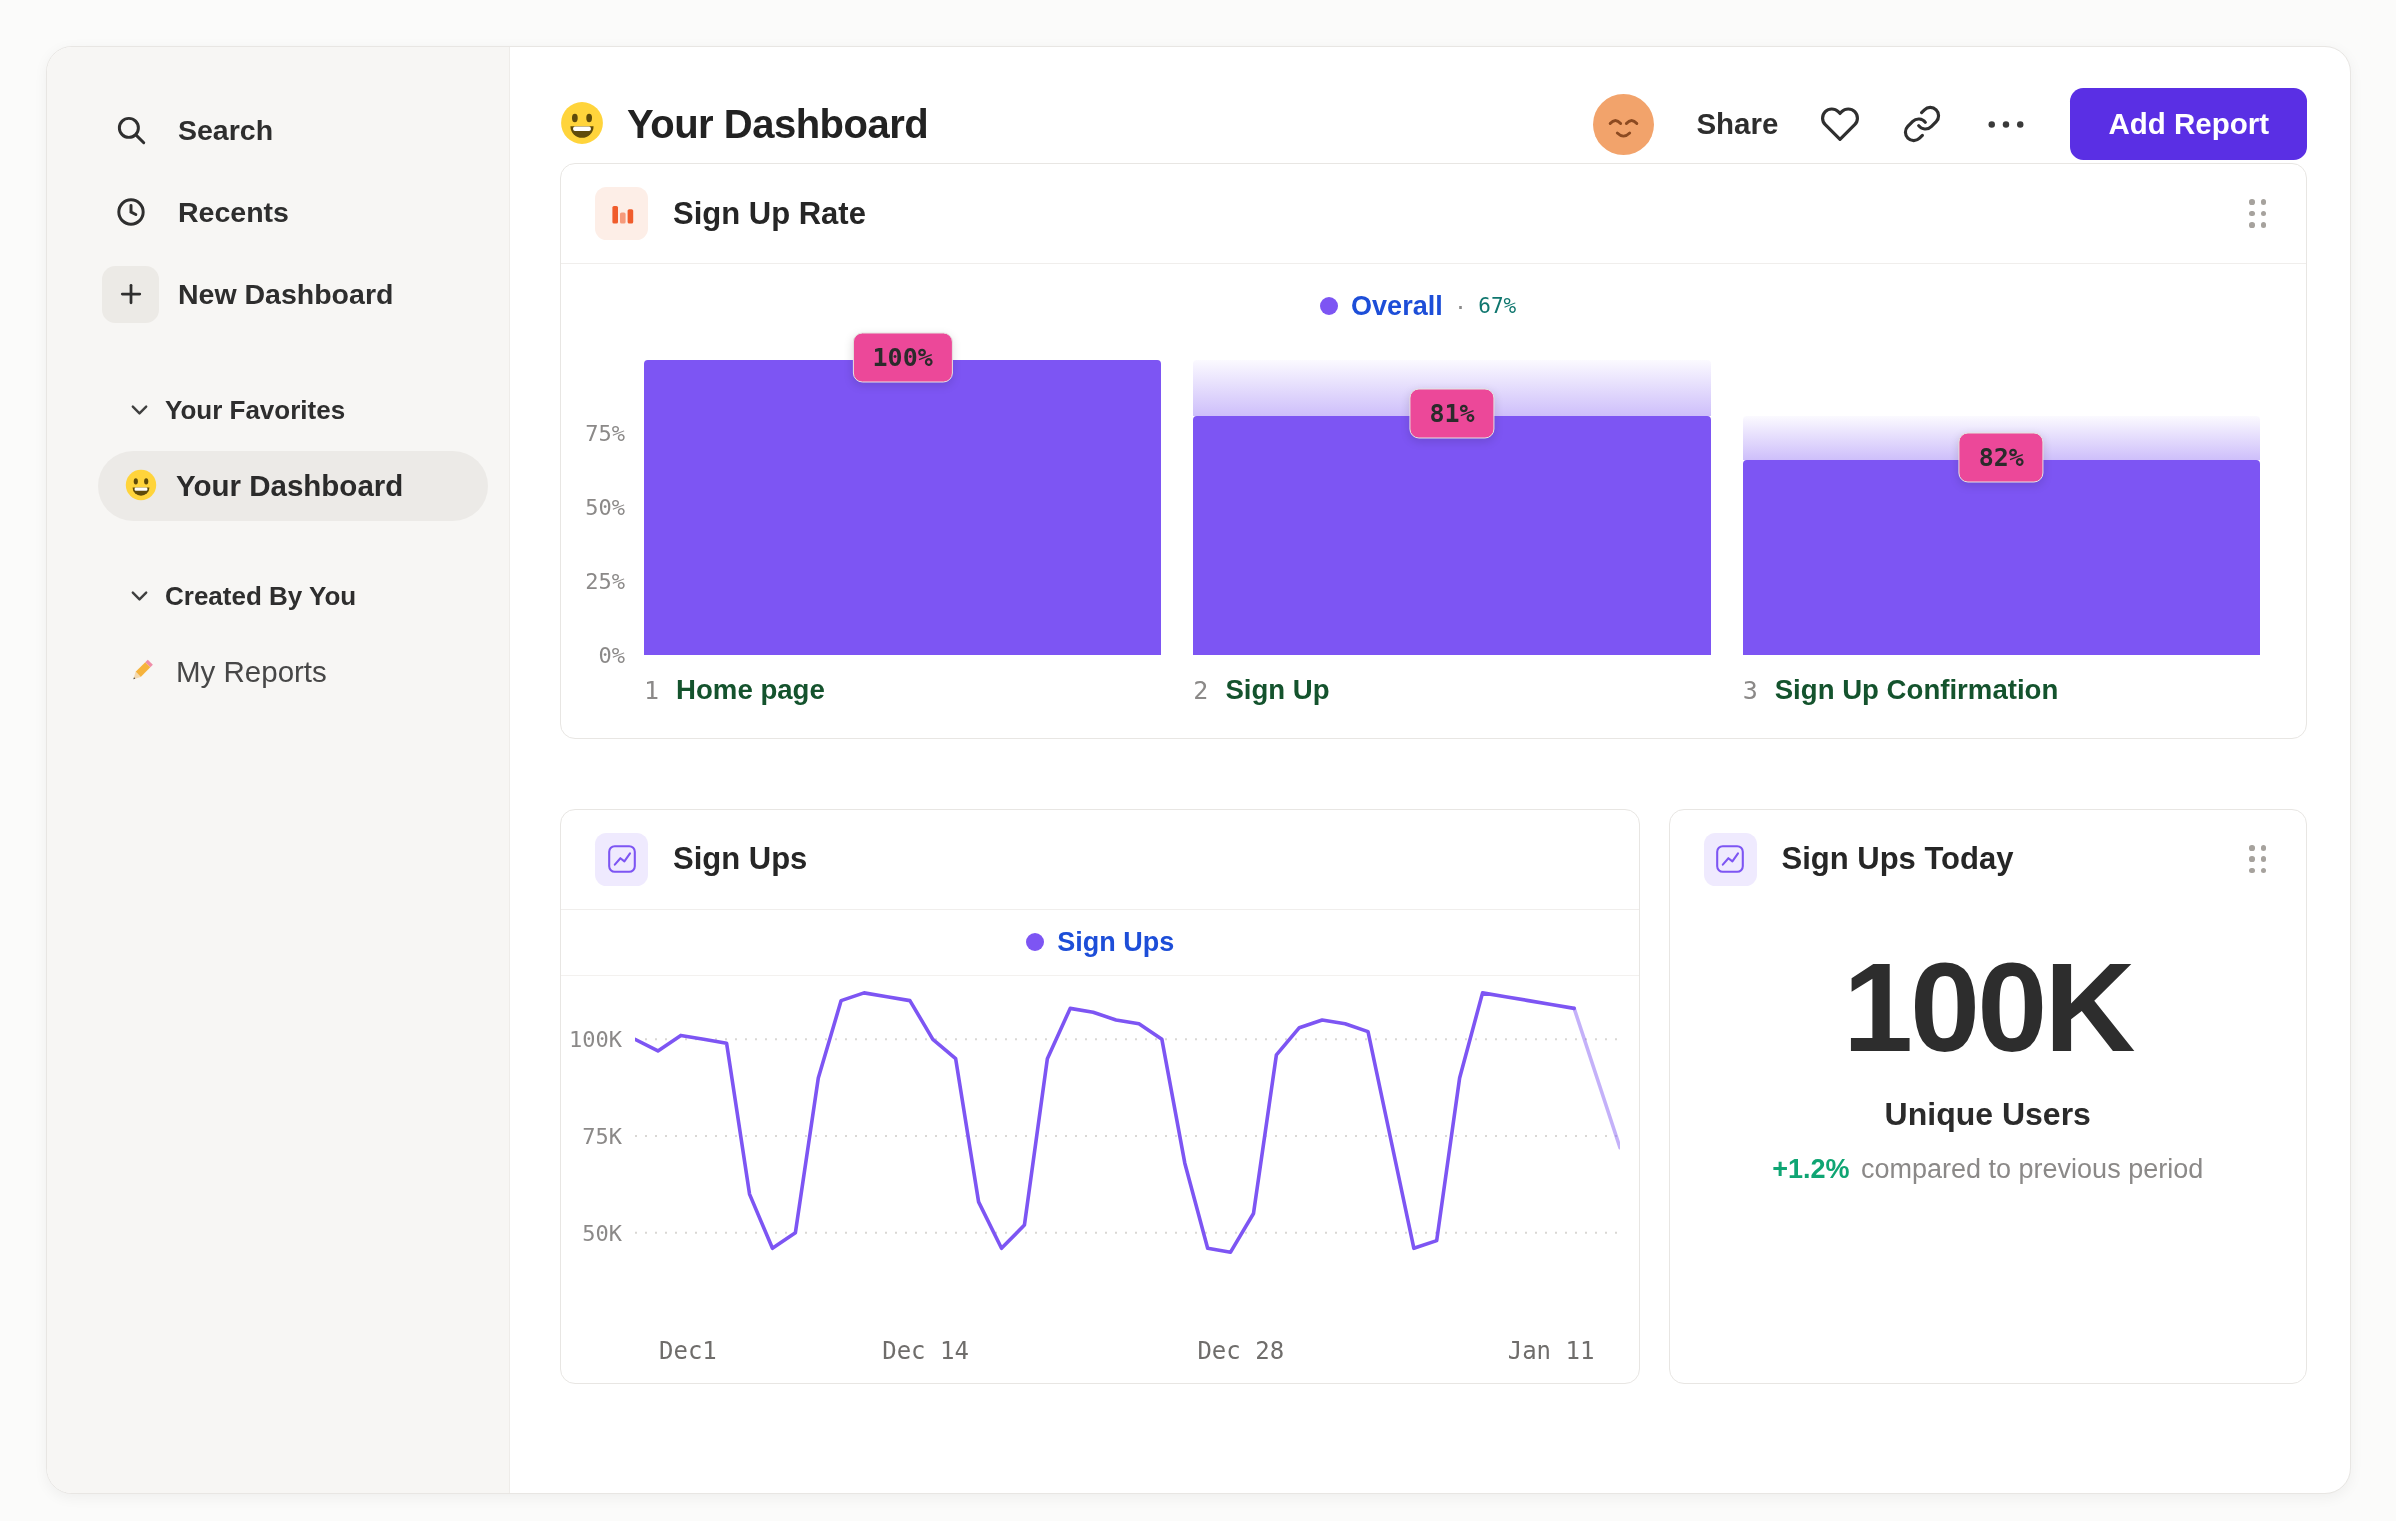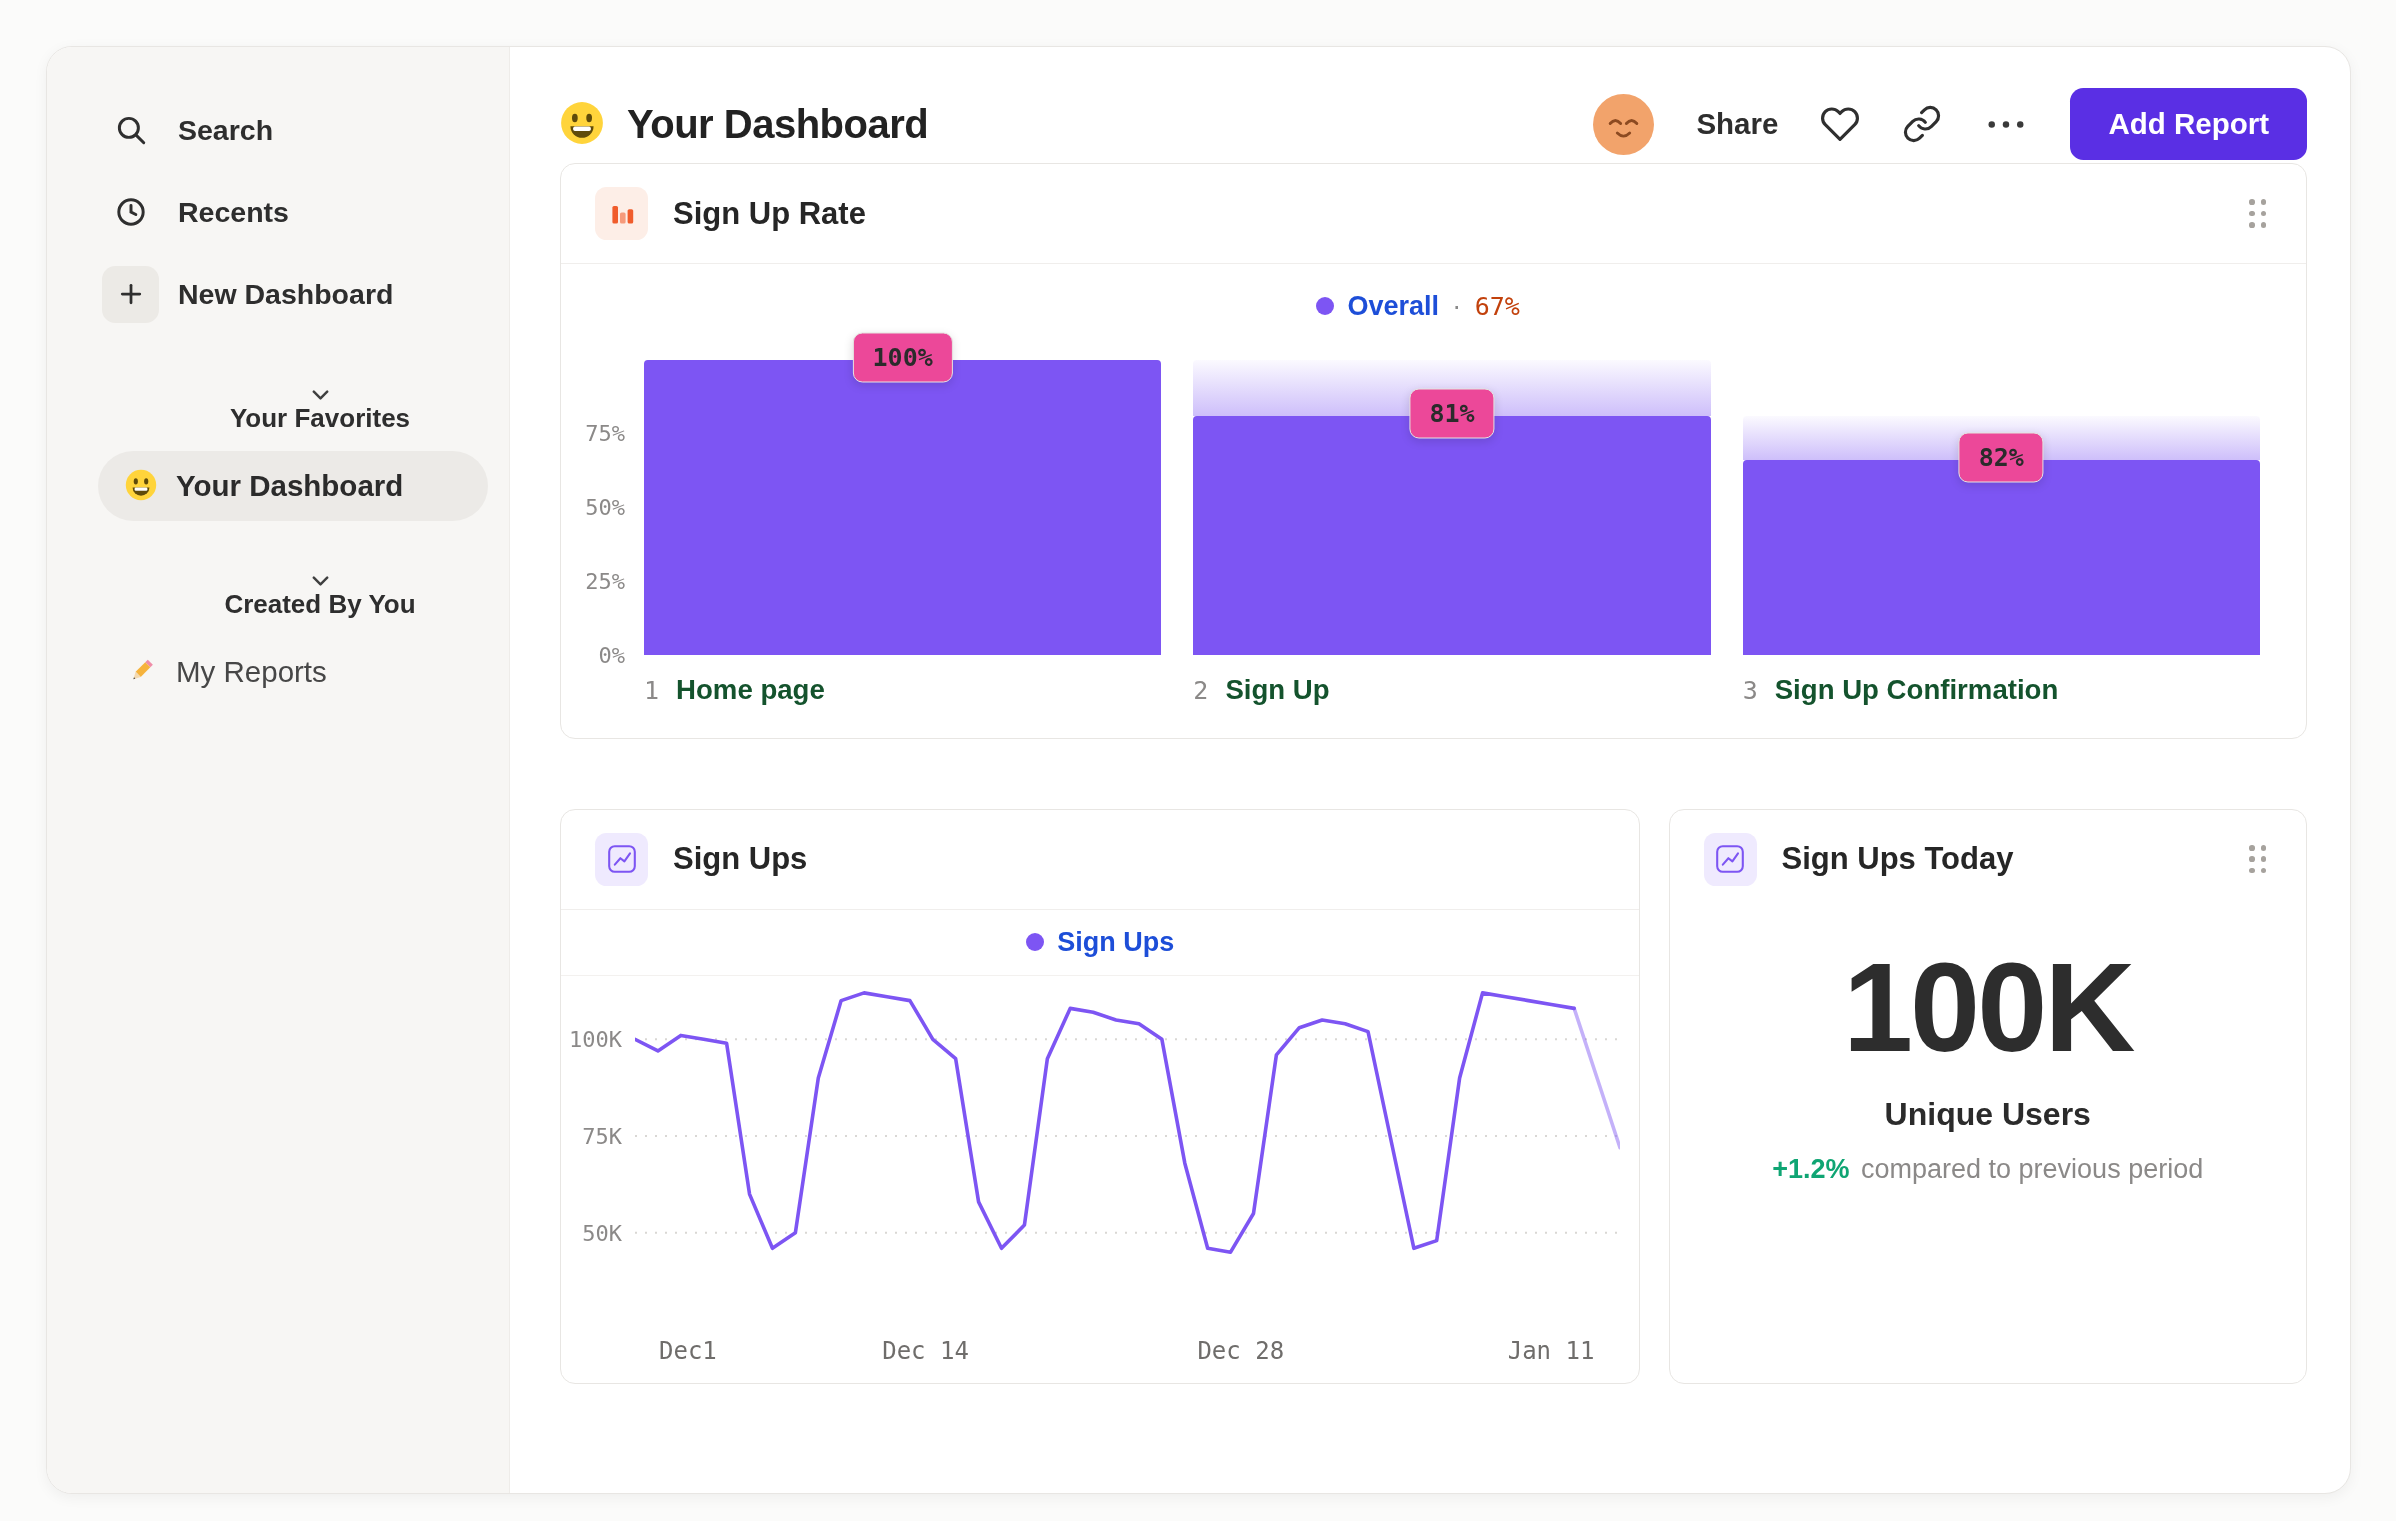--- a/index.html
+++ b/index.html
@@ -8,21 +8,21 @@
               border:1px solid #e8e6e3; border-radius:26px; box-shadow:0 3.8px 13.3px rgba(0,0,0,.05);
               display:flex; overflow:hidden; }
 
   
   .sidebar { width:463px; background:#f7f6f4; border-right:1px solid #eeece9; padding-top:42px; flex-shrink:0; }
   .side-item { display:flex; align-items:center; height:82px; padding-left:53px; cursor:pointer; }
   .side-item .ico { width:61px; display:flex; justify-content:center; align-items:center; }
   .side-item .lbl { font-size:28.5px; font-weight:600; color:#2e2e2e; margin-left:17px; }
   .plus-box { width:57px; height:57px; background:#eceae6; border-radius:13.3px; display:flex; align-items:center; justify-content:center; }
   .section { margin-top:51px; }
-  .section-head { display:flex; align-items:center; padding-left:84px; height:48px; cursor:pointer;flex-direction:column; }
+  .section-head { display:flex; align-items:center; gap:17px; padding-left:84px; height:48px; cursor:pointer; }
   .section-head .sec-lbl { font-size:26px; font-weight:700; color:#2e2e2e; }
   .pill { display:flex; align-items:center; gap:19px; height:70px; margin:17px 21px 0 51px; border-radius:35px; padding-left:27px; cursor:pointer; }
   .pill.selected { background:#eceae7; }
   .pill .p-lbl { font-size:29.5px; font-weight:600; color:#2b2b2b; }
   .pill.plain .p-lbl { font-weight:500; color:#474747; }
 
   
   .main { flex:1; padding:38px 43px 0 50px; display:flex; flex-direction:column; }
   .topbar { height:78px; display:flex; align-items:center; justify-content:space-between; }
   .title-group { display:flex; align-items:center; gap:23px; }
@@ -37,21 +37,21 @@
   .card { border:1px solid #e8e6e3; border-radius:15px; background:#fff; }
   .card-head { display:flex; align-items:center; gap:25px; padding:23px 34px; border-bottom:1px solid #f0eeec; }
   .card-title { font-size:31px; font-weight:700; color:#262626; }
   .drag { margin-left:auto; display:grid; grid-template-columns:repeat(2,5.7px); grid-gap:5.7px; cursor:grab; padding:5.7px; }
   .drag i { width:5.7px; height:5.7px; border-radius:50%; background:#a6a29d; }
 
   .legend { display:flex; align-items:center; justify-content:center; gap:13.3px; }
   .legend-dot { width:18px; height:18px; border-radius:50%; background:#7d55f3; }
   .legend-lbl { font-size:27px; font-weight:700; color:#1d4ed8; }
   .legend-sep { font-size:27px; color:#8a8a8a; }
-  .legend-val { font-size:25px; color:#c2410c; font-family:"DejaVu Sans Mono", monospace; }
+  .legend-val { font-size:21px; color:#0f766e; font-family:"DejaVu Sans Mono", monospace; }
 
   
   .funnel-card { }
   .funnel-body { padding:19px 46px 32px 15px; }
   .funnel-body .legend { margin:7.6px 0 38px 0; }
   .funnel-area { position:relative; padding-left:68px; }
   .funnel-yaxis { position:absolute; left:0; top:0; width:49px; height:295px; }
   .funnel-yaxis span { position:absolute; right:0; transform:translateY(-50%); font-size:22px; color:#8b8988;
                        font-family:"DejaVu Sans Mono", monospace; }
   .funnel-plot { display:flex; gap:32px; height:295px; align-items:flex-end; }

